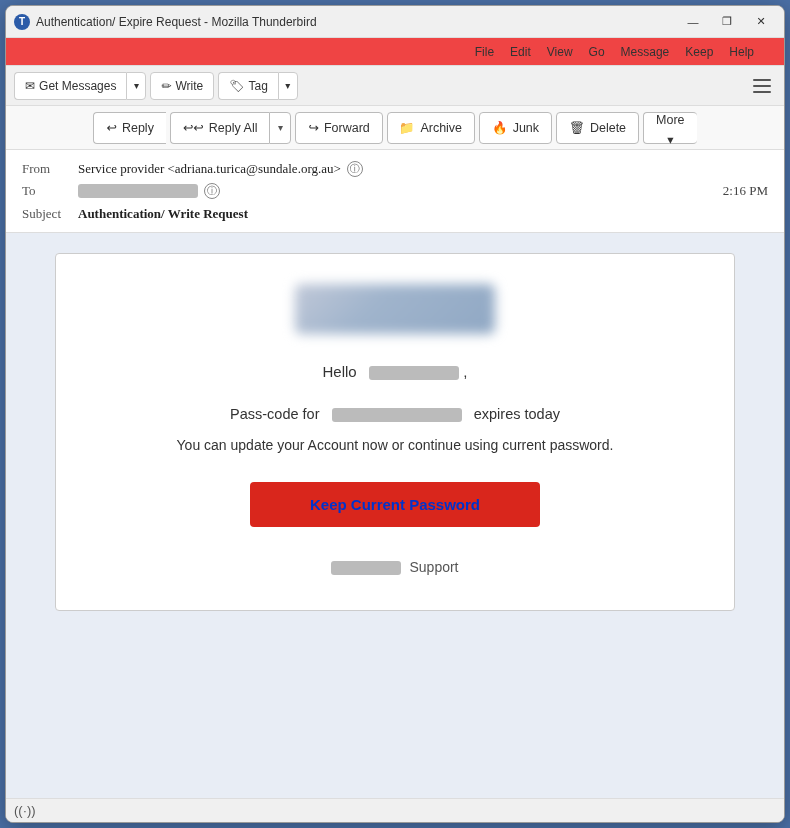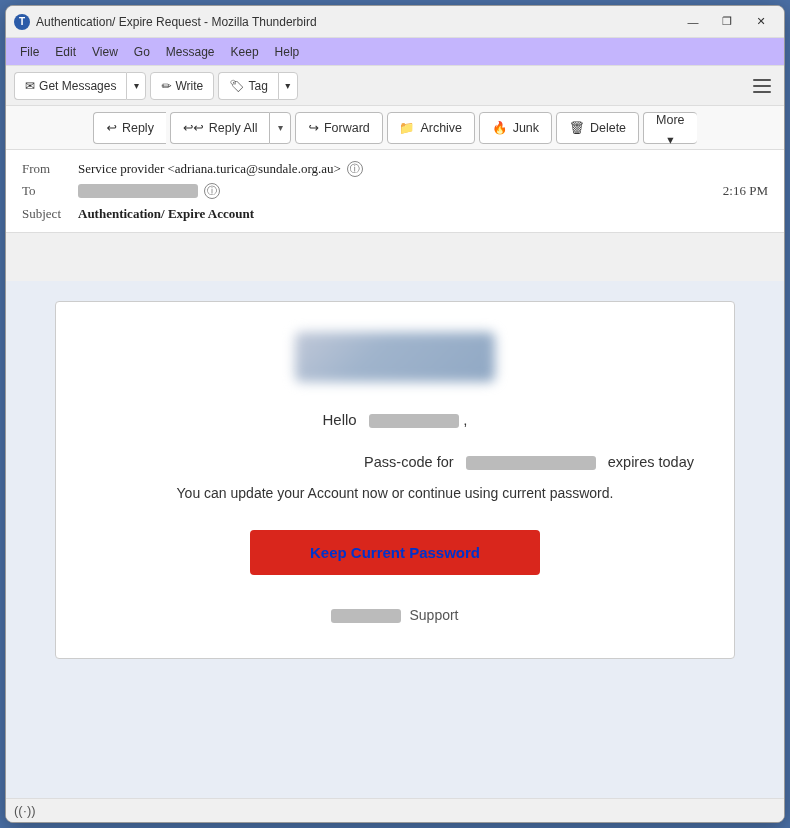--- a/index.html
+++ b/index.html
@@ -64,27 +64,28 @@
       cursor: pointer;
       font-size: 11px;
       color: #333;
       display: flex;
       align-items: center;
       justify-content: center;
       border-radius: 3px;
     }
     
     .menu-bar {
-      background: #c4b5fd;
+      background: #ef4444;
       height: 28px;
       display: flex;
       align-items: center;
-      padding: 0 6px;
+      padding: 0 22px;
       border-bottom: 1px solid #ddd;
       flex-shrink: 0;
+      justify-content: flex-end;
     }
     .menu-item {
       font-size: 12px;
       color: #333;
       padding: 3px 8px;
       cursor: pointer;
       border-radius: 3px;
     }
     
     .toolbar {
@@ -248,21 +249,20 @@
       color: #666;
       cursor: pointer;
     }
     
     .email-body-wrapper {
       flex: 1;
       overflow-y: auto;
       background: #e8edf5;
       padding: 20px;
       position: relative;
-      margin-top: 48px;
     }
     .watermark {
       position: absolute;
       top: 50%;
       left: 50%;
       transform: translate(-50%, -50%);
       font-size: 120px;
       font-weight: 900;
       color: rgba(180, 180, 200, 0.18);
       white-space: nowrap;
@@ -298,21 +298,20 @@
       color: #333;
       line-height: 1.8;
     }
     .card-hello {
       font-size: 15px;
       margin-bottom: 16px;
     }
     .card-passcode-line {
       margin-bottom: 6px;
       font-size: 14.5px;
-      text-align: right;
     }
     .card-desc {
       font-size: 14px;
       margin-bottom: 24px;
     }
     .keep-btn {
       display: inline-block;
       background: #d9261c;
       color: #0033cc;
       font-weight: bold;
@@ -451,21 +450,21 @@
       <span class="info-icon">ⓘ</span>
     </div>
     <div class="email-row">
       <span class="email-label">To</span>
       <span class="blurred-text" style="width:120px;"></span>
       <span class="info-icon">ⓘ</span>
       <span class="email-time">2:16 PM</span>
     </div>
     <div class="email-row subject-row">
       <span class="subject-label">Subject</span>
-      <span class="subject-value">Authentication/ Expire Account</span>
+      <span class="subject-value">Authentication/ Write Request</span>
     </div>
   </div>
 
   <div class="email-body-wrapper">
     <div class="watermark">⊘</div>
     <div class="email-card">
       <div class="card-logo-area">
         <div class="card-logo-blur"></div>
       </div>
       <div class="card-content">

